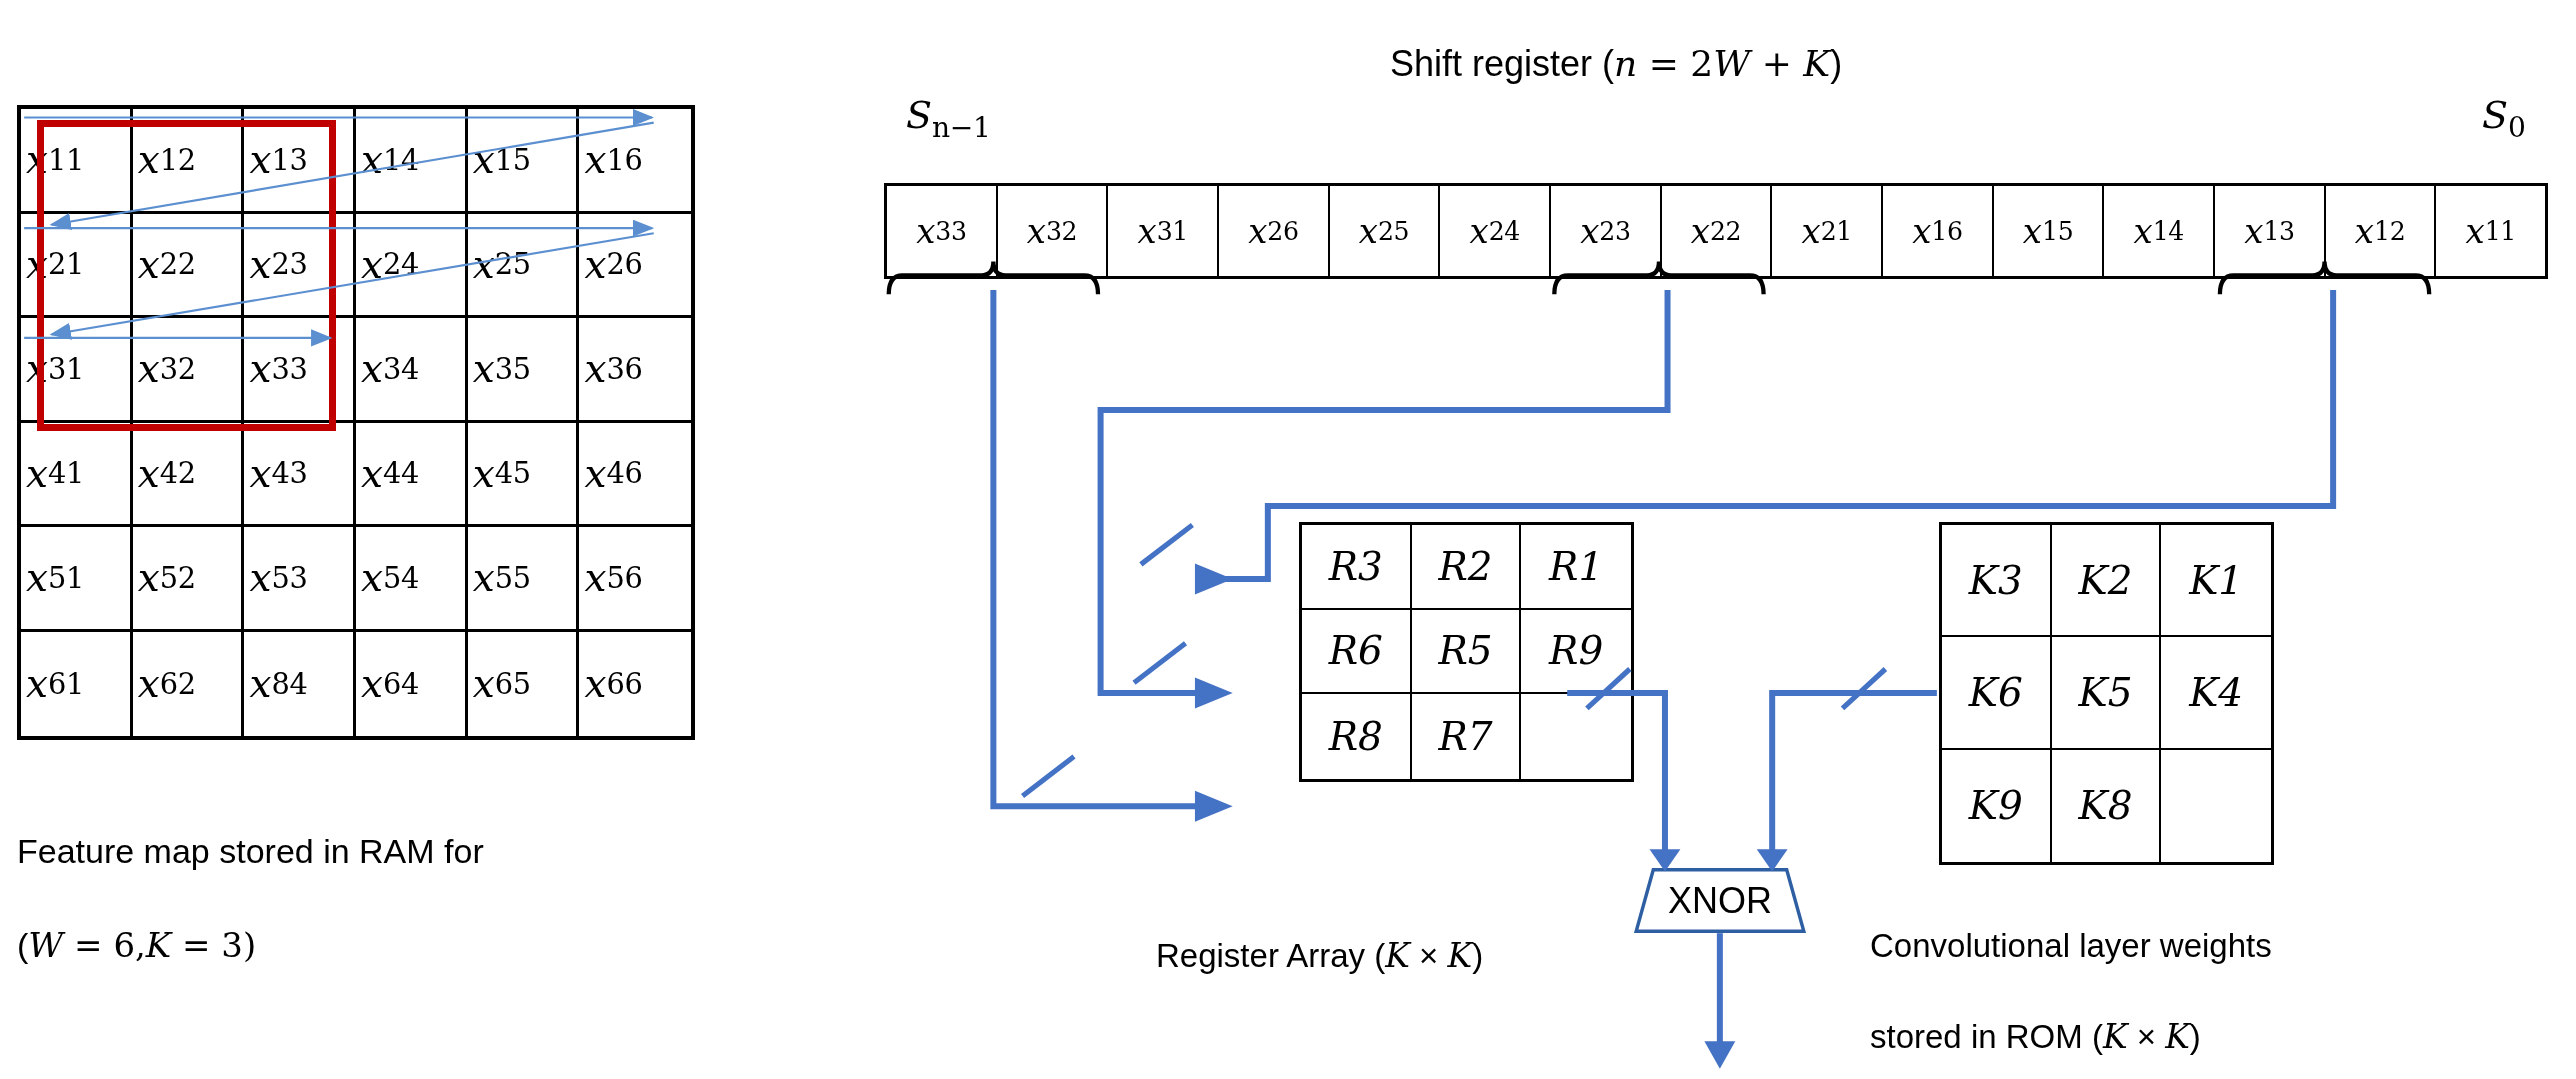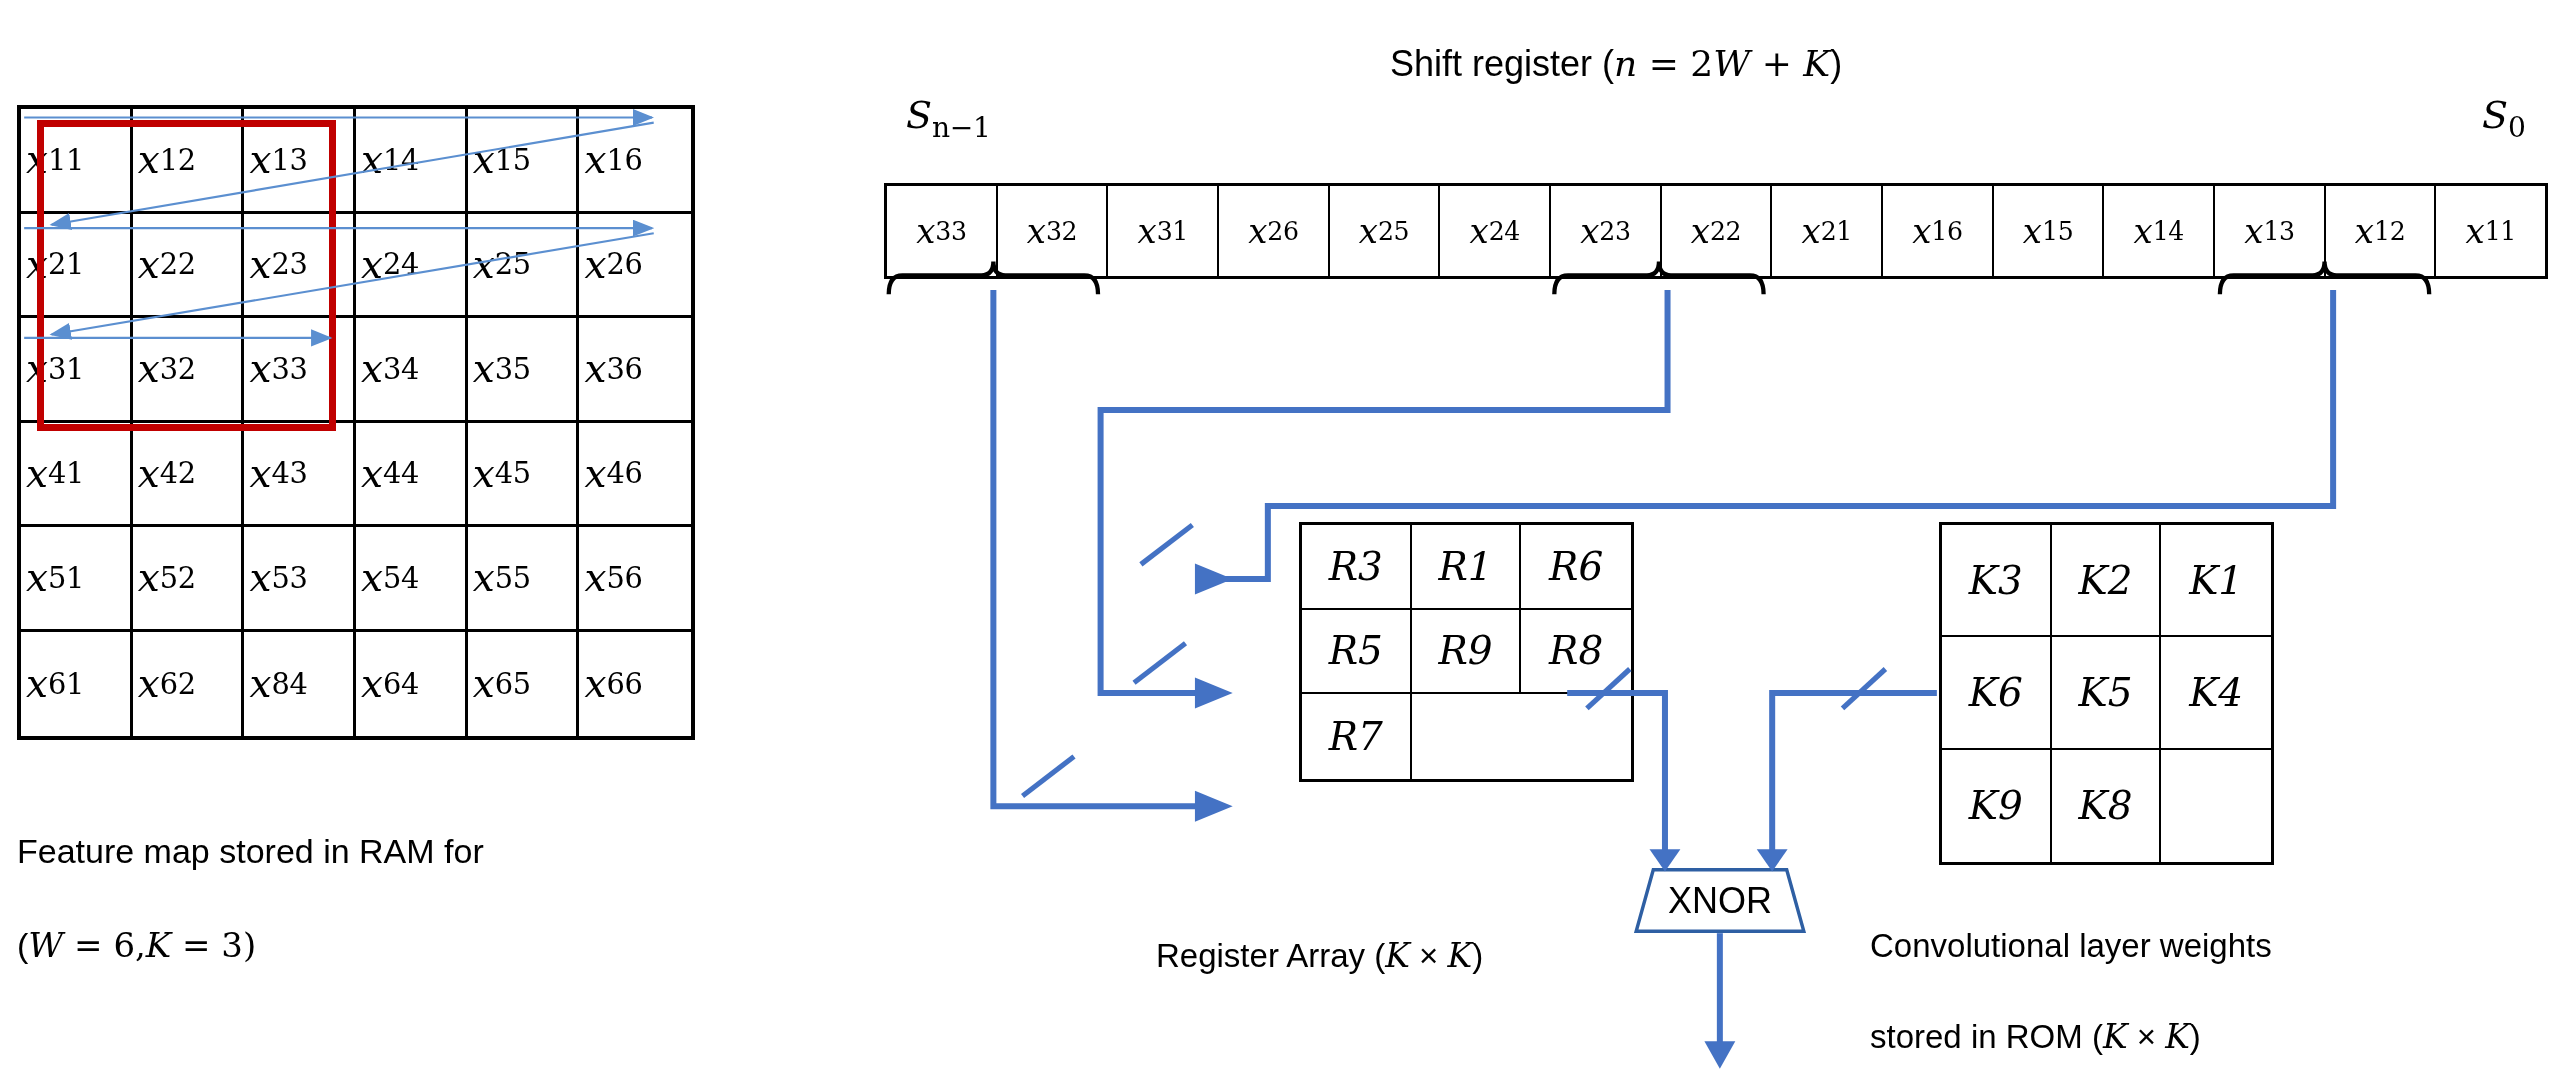--- a/index.html
+++ b/index.html
@@ -391,20 +391,21 @@
         <span class="sub">12</span>
       </div>
       <div class="sr-cell">
         <span>x</span>
         <span class="sub">11</span>
       </div>
     </div>
 
   <div class="abs rk-grid" id="register-array">
       <div class="rk-cell">R3</div>
+      <div class="rk-cell">R2</div>
       <div class="rk-cell">R1</div>
       <div class="rk-cell">R6</div>
       <div class="rk-cell">R5</div>
       <div class="rk-cell">R9</div>
       <div class="rk-cell">R8</div>
       <div class="rk-cell">R7</div>
     </div>
 
   <div class="abs rk-grid" id="rom-array">
       <div class="rk-cell">K3</div>

